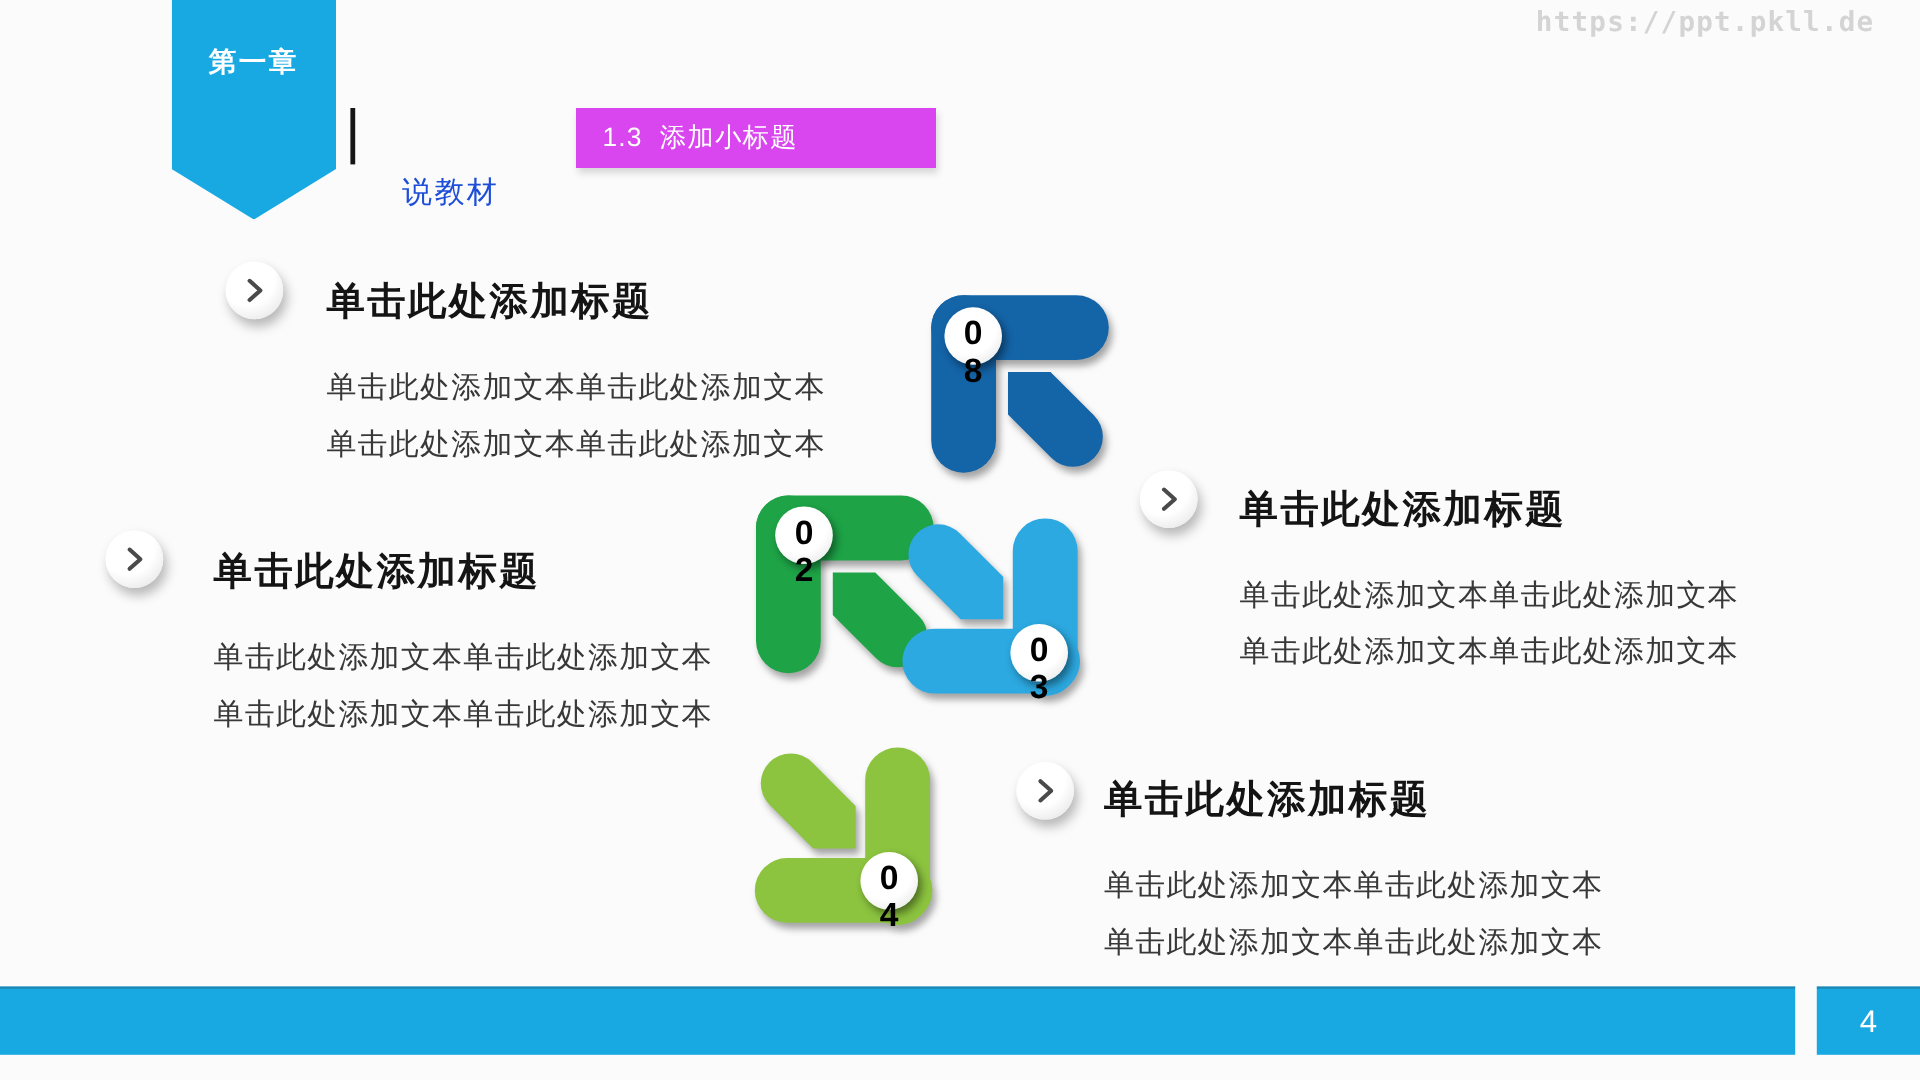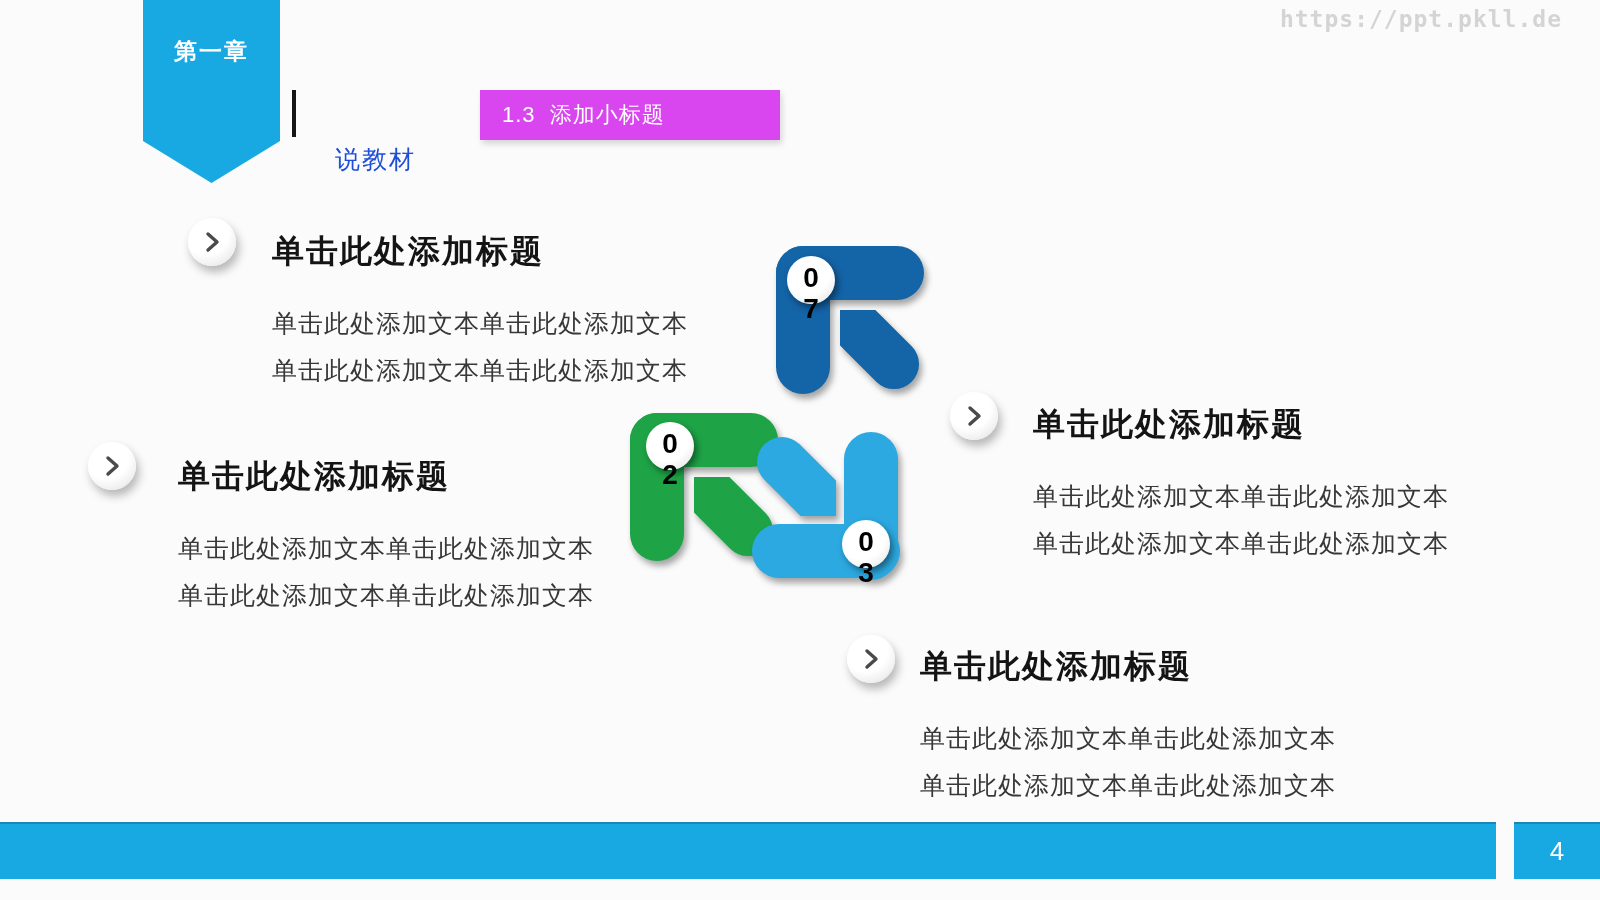--- a/index.html
+++ b/index.html
@@ -181,21 +181,21 @@
     </div>
   </section>
 
   <div class="arrow a1">
     <svg viewBox="0 0 150 150">
       <rect x="0" y="0" width="54" height="148" rx="27" fill="#1464a8"></rect>
       <rect x="0" y="0" width="148" height="54" rx="27" fill="#1464a8"></rect>
       <path d="M64 64 L99.4 64 L135.7 100.3 A25 25 0 0 1 100.3 135.7 L64 99.4 Z" fill="#1464a8"></path>
     </svg>
     <div class="numcircle">
-      <span>07</span>
+      <span>08</span>
     </div>
   </div>
 
   <div class="arrow a2">
     <svg viewBox="0 0 150 150">
       <rect x="0" y="0" width="54" height="148" rx="27" fill="#1ea447"></rect>
       <rect x="0" y="0" width="148" height="54" rx="27" fill="#1ea447"></rect>
       <path d="M64 64 L99.4 64 L135.7 100.3 A25 25 0 0 1 100.3 135.7 L64 99.4 Z" fill="#1ea447"></path>
     </svg>
     <div class="numcircle">
@@ -207,19 +207,29 @@
     <svg viewBox="0 0 150 150">
       <rect x="94" y="2" width="54" height="148" rx="27" fill="#2ca9e1"></rect>
       <rect x="2" y="94" width="148" height="54" rx="27" fill="#2ca9e1"></rect>
       <path d="M86 86 L50.6 86 L14.3 49.7 A25 25 0 0 1 49.7 14.3 L86 50.6 Z" fill="#2ca9e1"></path>
     </svg>
     <div class="numcircle">
       <span>03</span>
     </div>
   </div>
 
+  <div class="arrow a4">
+    <svg viewBox="0 0 150 150">
+      <rect x="94" y="2" width="54" height="148" rx="27" fill="#8cc43f"></rect>
+      <rect x="2" y="94" width="148" height="54" rx="27" fill="#8cc43f"></rect>
+      <path d="M86 86 L50.6 86 L14.3 49.7 A25 25 0 0 1 49.7 14.3 L86 50.6 Z" fill="#8cc43f"></path>
+    </svg>
+    <div class="numcircle">
+      <span>04</span>
+    </div>
+  </div>
 
   <div class="footer-bar"></div>
   <div class="page-box">
     <span>4</span>
   </div>
 
 </div>
 
 </body></html>

